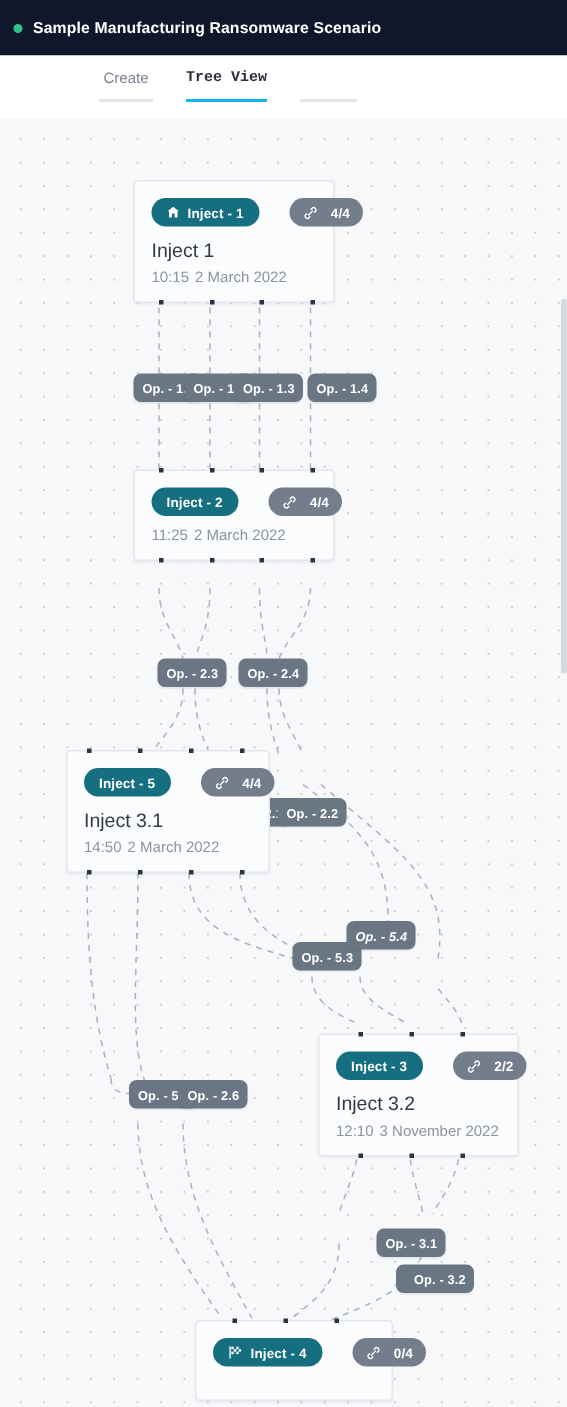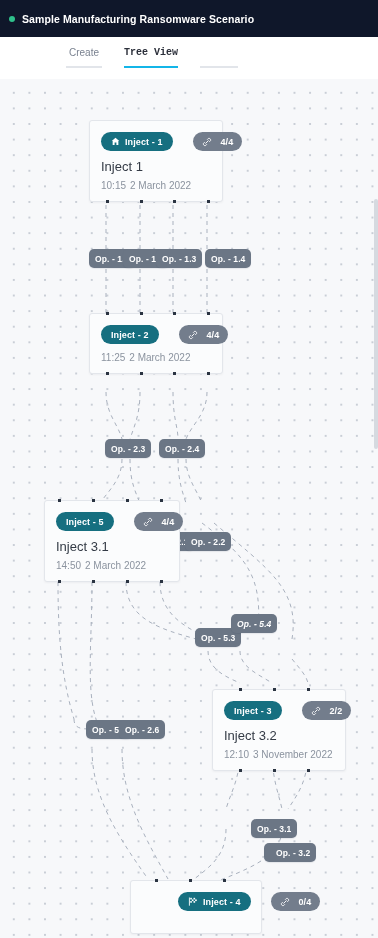--- a/index.html
+++ b/index.html
@@ -415,21 +415,21 @@
       <span class="port" style="left:94px;"></span>
     </div>
 
     <div class="op" style="left:86px; top:641px;">Op. - 5.1</div>
     <div class="op" style="left:119px; top:641px;">Op. - 2.6</div>
 
     <div class="op" style="left:211px; top:740px;margin-left:40px;">Op. - 3.1</div>
     <div class="op" style="left:264px; top:764px;padding-left:12px;">Op. - 3.2</div>
 
     <div class="node" style="left:130px; top:801px; width:132px; padding-bottom:22px;">
-      <div class="node-badges" style="margin-bottom:0;margin-left:36px;">
+      <div class="node-badges" style="margin-bottom:0;">
         <span class="badge badge-inject">
           <span class="badge-ico">
             <svg width="10" height="9" viewBox="0 0 12 11">
                 <g fill="#ffffff">
                   <rect x="1" y="0.6" width="1.1" height="10"></rect>
                   <rect x="2.6" y="1" width="2" height="2"></rect>
                   <rect x="6.6" y="1" width="2" height="2"></rect>
                   <rect x="4.6" y="3" width="2" height="2"></rect>
                   <rect x="8.6" y="3" width="2" height="2"></rect>
                   <rect x="2.6" y="5" width="2" height="2"></rect>

